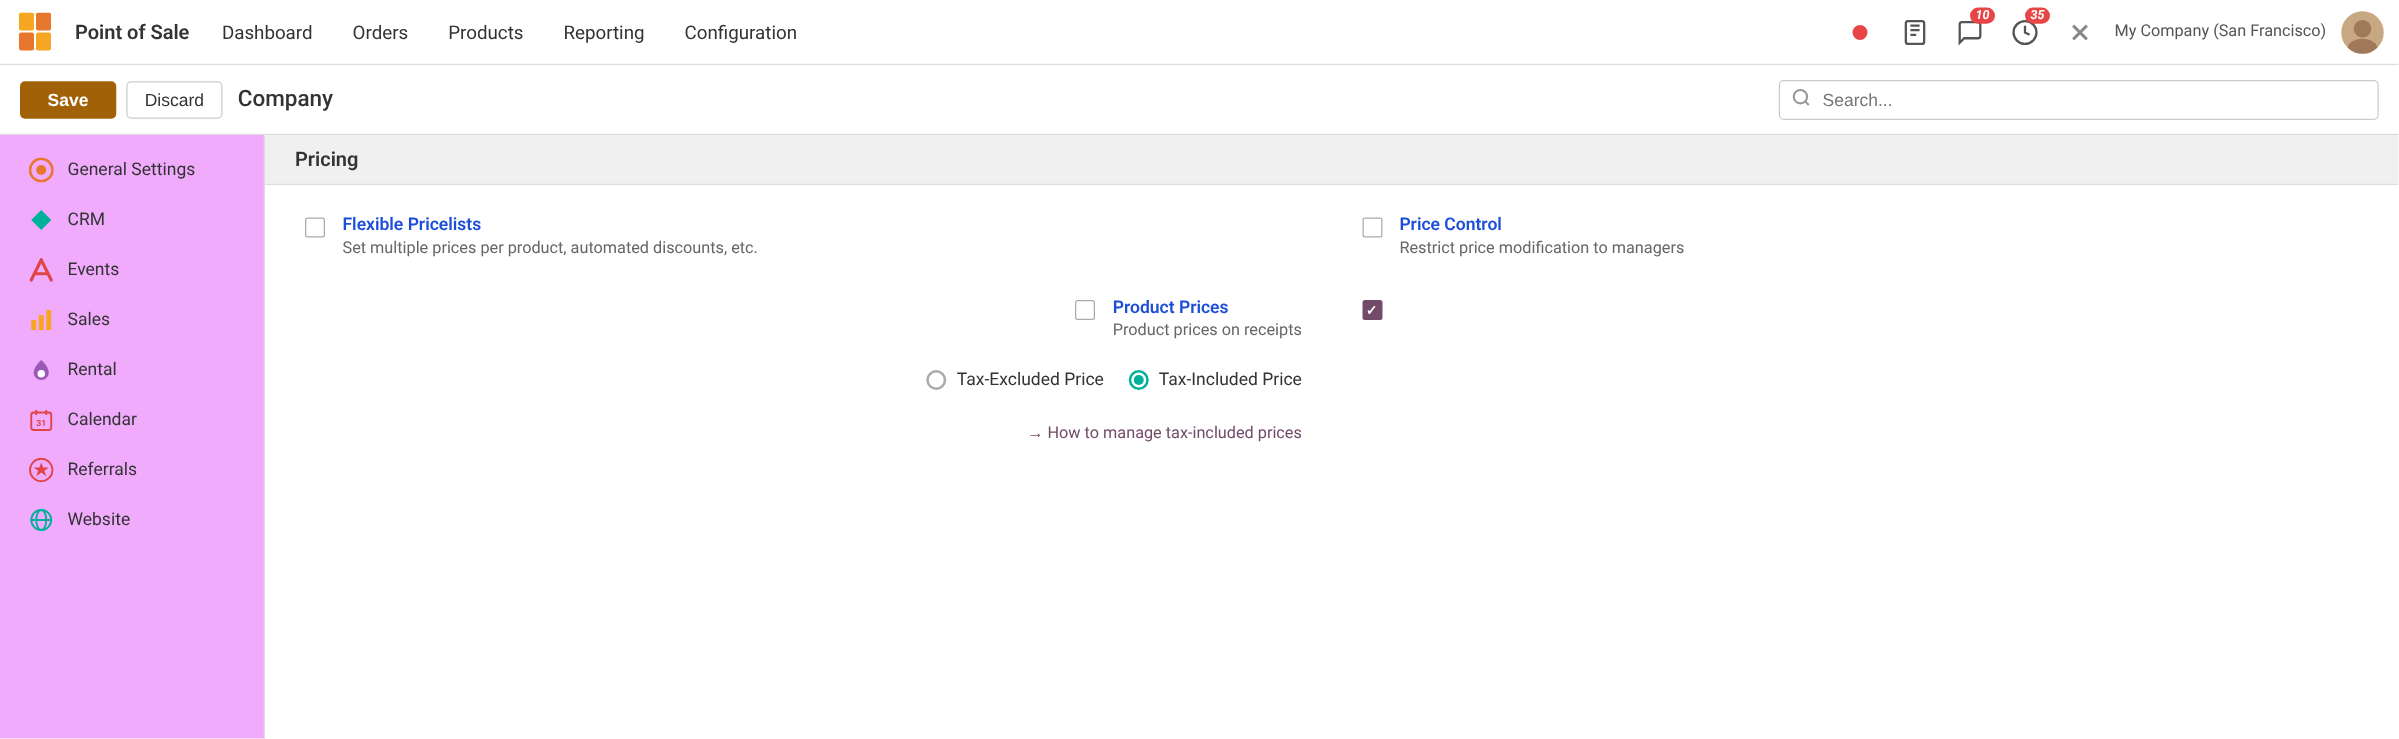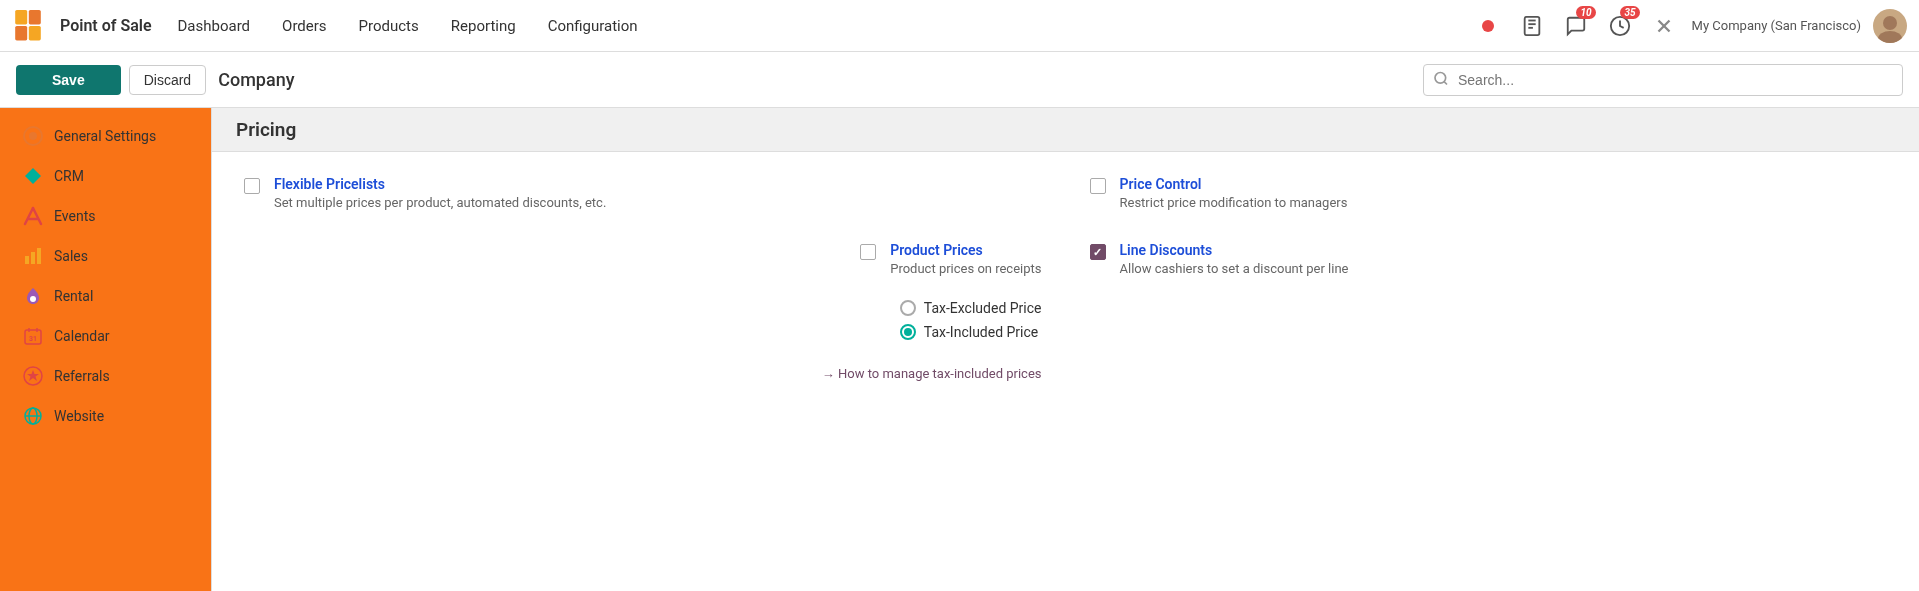--- a/index.html
+++ b/index.html
@@ -99,25 +99,25 @@
     .toolbar {
       display: flex;
       align-items: center;
       height: 56px;
       background: #fff;
       border-bottom: 1px solid #ddd;
       padding: 0 16px;
       gap: 8px;
     }
     .btn-save {
-      background: #0f766e;
+      background: #a16207;
       color: #fff;
       border: none;
       border-radius: 4px;
-      padding: 7px 36px;
+      padding: 7px 22px;
       font-size: 14px;
       font-weight: 600;
       cursor: pointer;
     }
     .btn-discard {
       background: #fff;
       color: #333;
       border: 1px solid #ccc;
       border-radius: 4px;
       padding: 6px 14px;
@@ -156,21 +156,21 @@
       display: flex;
       height: calc(591px - 52px - 56px);
       overflow: hidden;
     }
 
     
     .sidebar {
       width: 212px;
       min-width: 212px;
       border-right: 1px solid #ddd;
-      background: #f97316;
+      background: #f0abfc;
       overflow-y: auto;
       padding: 8px 0;
     }
     .sidebar-item {
       display: flex;
       align-items: center;
       gap: 10px;
       padding: 9px 16px;
       cursor: pointer;
       border-radius: 4px;
@@ -189,21 +189,21 @@
 
     
     .content {
       flex: 1;
       overflow-y: auto;
       background: #fff;
     }
     .section-header {
       background: #f0f0f0;
       padding: 10px 24px;
-      font-size: 19px;
+      font-size: 16px;
       font-weight: 600;
       color: #333;
       border-bottom: 1px solid #ddd;
     }
     .settings-grid {
       display: grid;
       grid-template-columns: 1fr 1fr;
       padding: 24px 32px;
       gap: 32px 48px;
     }
@@ -241,22 +241,21 @@
       color: #1d4ed8;
       margin-bottom: 3px;
     }
     .setting-text p {
       font-size: 13px;
       color: #666;
     }
     .radio-group {
       margin-top: 10px;
       display: flex;
-      flex-direction: column;
-      gap: 8px;
+      gap: 20px;
     }
     .radio-item {
       display: flex;
       align-items: center;
       gap: 8px;
       cursor: pointer;
     }
     .radio-outer {
       width: 16px;
       height: 16px;
@@ -516,23 +515,19 @@
             <span class="radio-label">Tax-Included Price</span>
           </div>
         </div>
         <div class="link-hint" style="margin-left: 30px;">
           <span>→ How to manage tax-included prices</span>
         </div>
       </div>
 
       <div class="setting-item">
         <div class="setting-checkbox checked"></div>
-        <div class="setting-text">
-          <h4>Line Discounts</h4>
-          <p>Allow cashiers to set a discount per line</p>
-        </div>
       </div>
 
     </div>
 
   </main>
 
 </div>
 
 </body></html>

